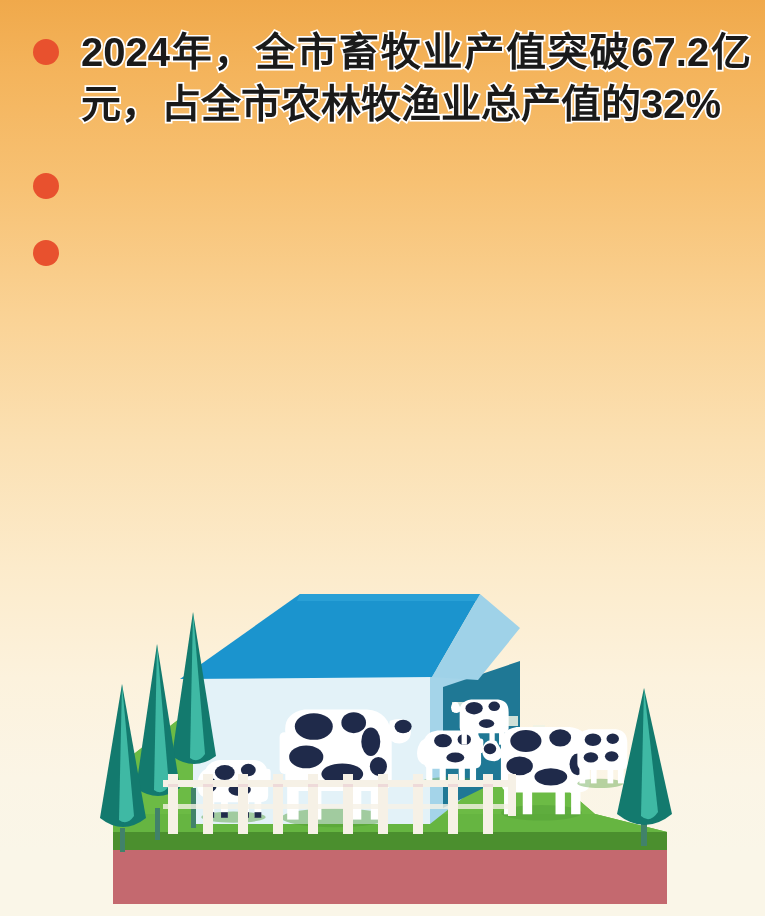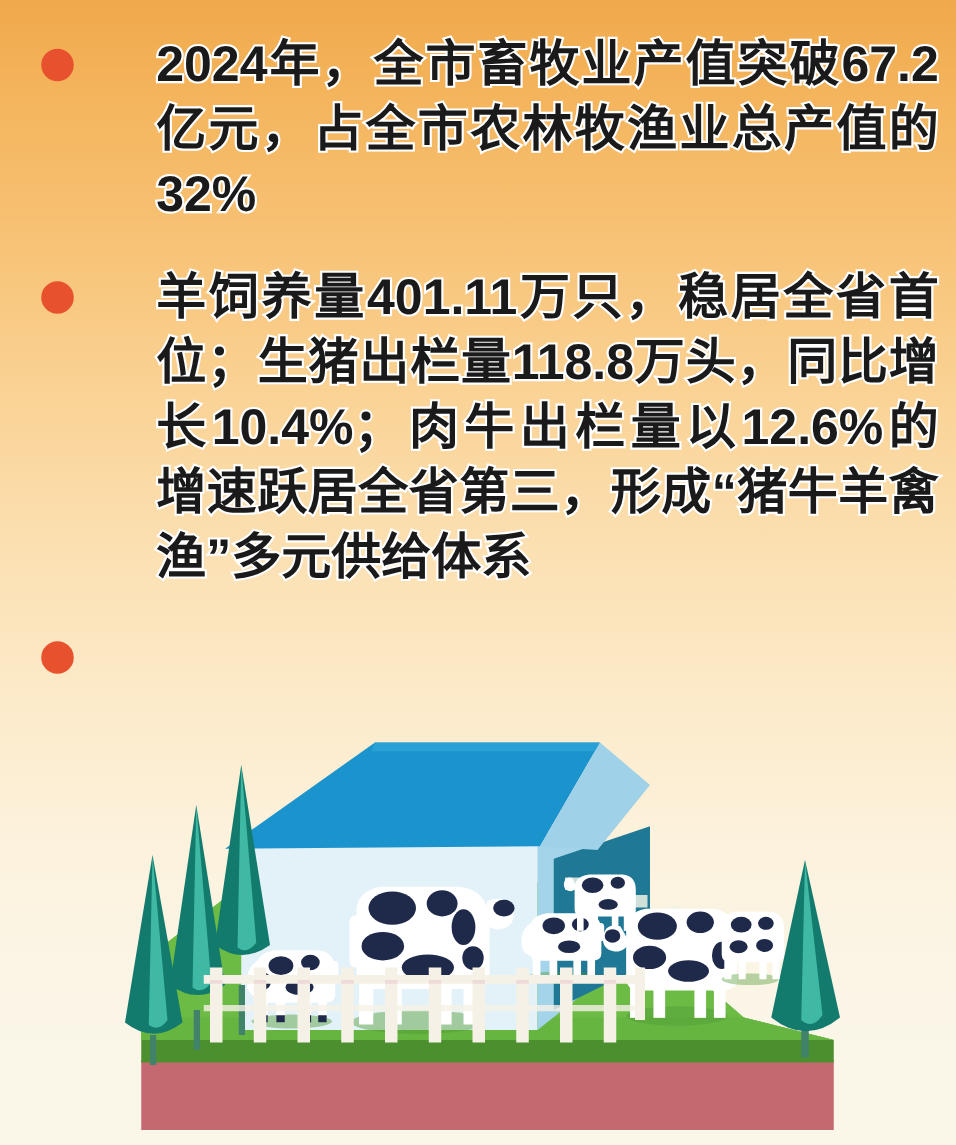--- a/index.html
+++ b/index.html
@@ -40,21 +40,20 @@
     width: 765px;
     padding-top: 26px;
     box-sizing: border-box;
   }
   .bullet-row {
     display: flex;
     align-items: flex-start;
     padding-left: 33px;
     padding-right: 14px;
     margin-bottom: 22px;
-    gap: 44px;
   }
   .bullet-dot {
     flex: 0 0 auto;
     width: 26px;
     height: 26px;
     border-radius: 50%;
     background: #e8512e;
     margin-top: 13px;
     margin-right: 22px;
   }
@@ -92,21 +91,20 @@
 
   <div class="bullet-list">
 
     <div class="bullet-row" id="row-1">
       <span class="bullet-dot"></span>
       <span class="bullet-text">2024年，全市畜牧业产值突破67.2亿元，占全市农林牧渔业总产值的32%</span>
     </div>
 
     <div class="bullet-row" id="row-2">
       <span class="bullet-dot"></span>
-      <span class="bullet-text">羊饲养量401.11万只，稳居全省首位；生猪出栏量118.8万头，同比增长10.4%；肉牛出栏量以12.6%的增速跃居全省第三，形成“猪牛羊禽渔”多元供给体系</span>
     </div>
 
     <div class="bullet-row" id="row-3">
       <span class="bullet-dot"></span>
     </div>
 
   </div>
 
   <div class="illustration">
     <svg width="765" height="360" viewBox="0 0 765 360" xmlns="http://www.w3.org/2000/svg">

